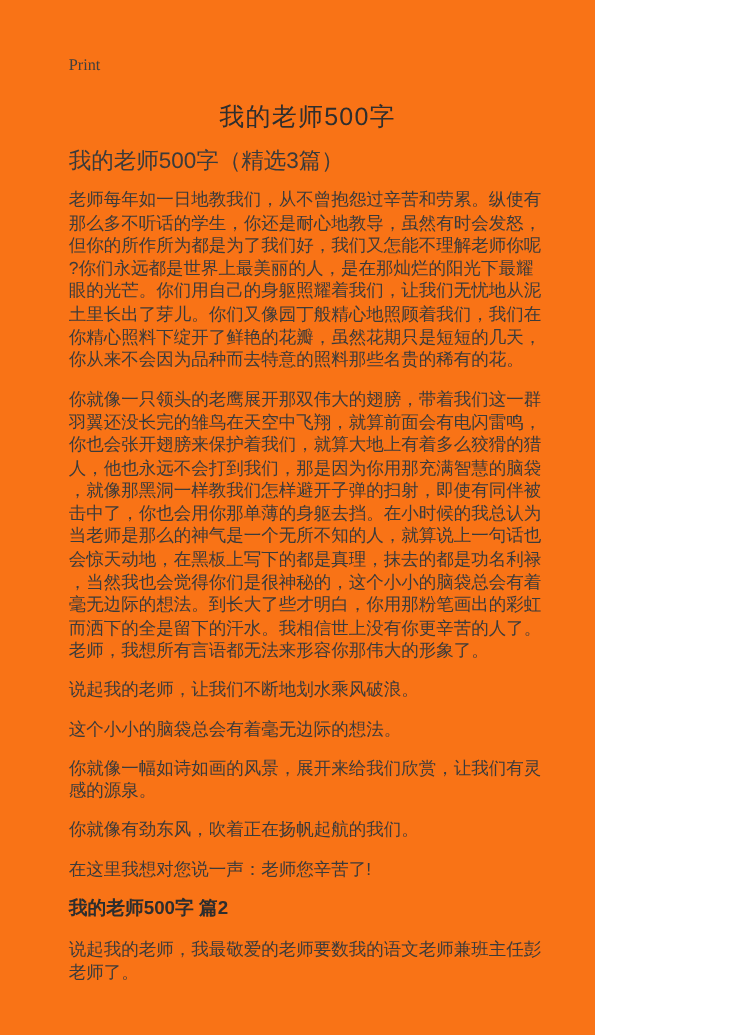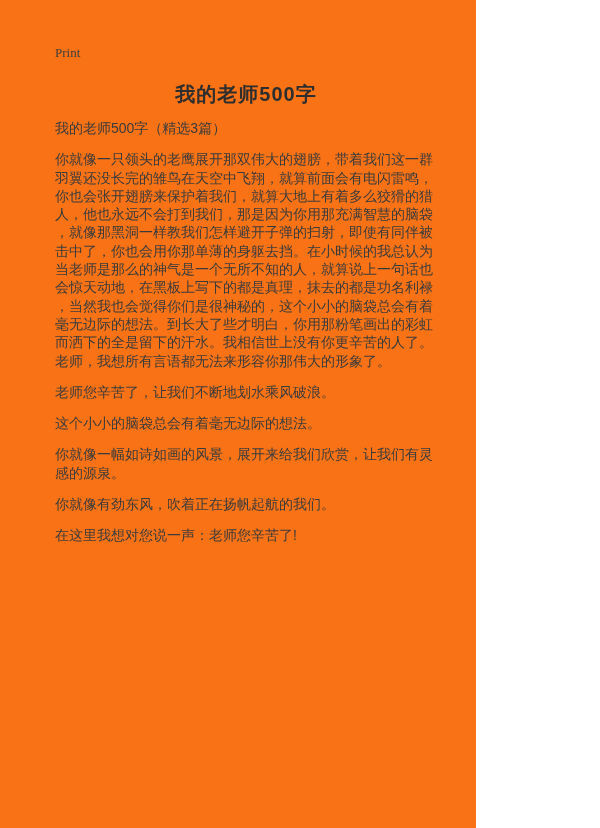--- a/index.html
+++ b/index.html
@@ -27,29 +27,29 @@
     font-family: "Liberation Serif", serif;
     font-size: 13px;
     line-height: 16px;
     color: #3f3f3f;
     text-decoration: none;
     cursor: pointer;
   }
   .doc-title {
     margin: 21px 0 0 0;
     font-size: 20px;
-    font-weight: bold;
+    font-weight: normal;
     line-height: 24px;
     text-align: center;
     color: #2e2e2e;
     letter-spacing: 1px;
   }
   .doc-subtitle {
     margin: 13px 0 0 0;
-    font-size: 14px;
+    font-size: 18px;
     line-height: 18.3px;
     color: #3b3b3b;
   }
   .section-heading {
     margin: 13px 0;
     font-size: 15px;
     font-weight: bold;
     line-height: 20px;
     color: #2e2e2e;
   }
@@ -69,22 +69,28 @@
 <div class="page">
 
   <a class="print-link">Print</a>
 
   <h1 class="doc-title">我的老师500字</h1>
 
   <div class="doc-subtitle">我的老师500字（精选3篇）</div>
 
   <div>
 
+    <p class="para">老师每年如一日地教我们，从不曾抱怨过辛苦和劳累。纵使有那么多不听话的学生，你还是耐心地教导，虽然有时会发怒，但你的所作所为都是为了我们好，我们又怎能不理解老师你呢?你们永远都是世界上最美丽的人，是在那灿烂的阳光下最耀眼的光芒。你们用自己的身躯照耀着我们，让我们无忧地从泥土里长出了芽儿。你们又像园丁般精心地照顾着我们，我们在你精心照料下绽开了鲜艳的花瓣，虽然花期只是短短的几天，你从来不会因为品种而去特意的照料那些名贵的稀有的花。</p>
     <p class="para">你就像一只领头的老鹰展开那双伟大的翅膀，带着我们这一群羽翼还没长完的雏鸟在天空中飞翔，就算前面会有电闪雷鸣，你也会张开翅膀来保护着我们，就算大地上有着多么狡猾的猎人，他也永远不会打到我们，那是因为你用那充满智慧的脑袋，就像那黑洞一样教我们怎样避开子弹的扫射，即使有同伴被击中了，你也会用你那单薄的身躯去挡。在小时候的我总认为当老师是那么的神气是一个无所不知的人，就算说上一句话也会惊天动地，在黑板上写下的都是真理，抹去的都是功名利禄，当然我也会觉得你们是很神秘的，这个小小的脑袋总会有着毫无边际的想法。到长大了些才明白，你用那粉笔画出的彩虹而洒下的全是留下的汗水。我相信世上没有你更辛苦的人了。老师，我想所有言语都无法来形容你那伟大的形象了。</p>
-    <p class="para">老师您辛苦了，让我们不断地划水乘风破浪。</p>
+    <p class="para">说起我的老师，让我们不断地划水乘风破浪。</p>
     <p class="para">这个小小的脑袋总会有着毫无边际的想法。</p>
     <p class="para">你就像一幅如诗如画的风景，展开来给我们欣赏，让我们有灵感的源泉。</p>
     <p class="para">你就像有劲东风，吹着正在扬帆起航的我们。</p>
     <p class="para">在这里我想对您说一声：老师您辛苦了!</p>
   </div>
 
+  <div>
+    <h2 class="section-heading">我的老师500字 篇2</h2>
+
+    <p class="para">说起我的老师，我最敬爱的老师要数我的语文老师兼班主任彭老师了。</p>
+  </div>
 
 </div>
 
 </body></html>

